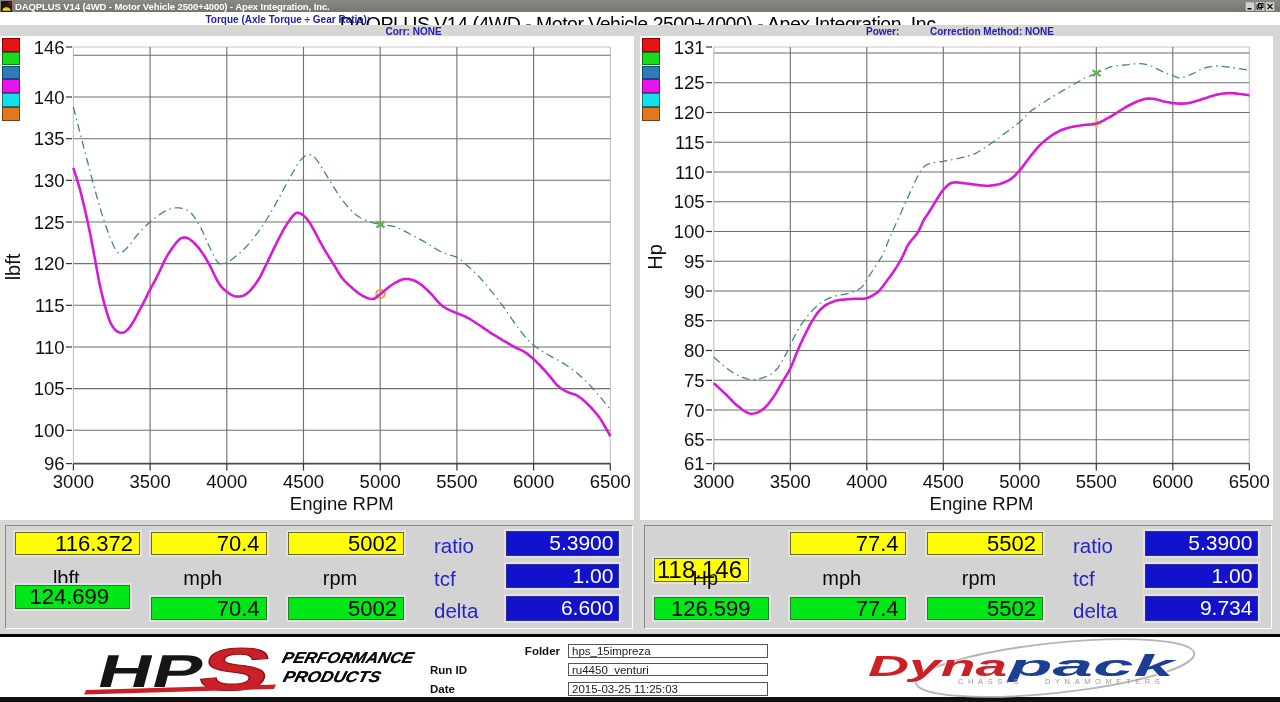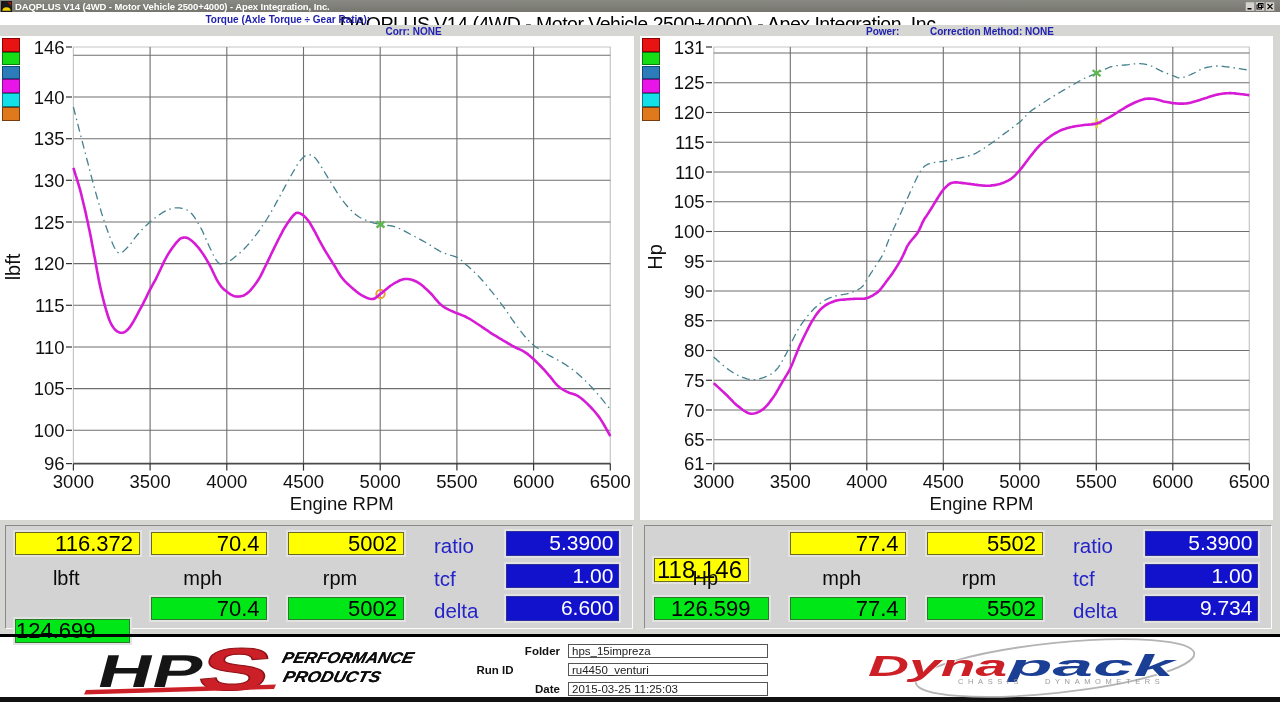--- a/index.html
+++ b/index.html
@@ -185,21 +185,21 @@
 <div style="position:absolute;left:641.5px;top:93.19999999999999px;width:16.5px;height:11.5px;background:#14e0e8;border:1px solid #0a7a80;"></div>
 <div style="position:absolute;left:641.5px;top:106.99999999999999px;width:16.5px;height:11.5px;background:#e0781c;border:1px solid #7a3c0a;"></div>
 <div class="abs" style="left:0;top:520px;width:1280px;height:114px;background:#d6d6d2;"></div>
 <div style="position:absolute;left:5px;top:524.5px;width:628px;height:104px;background:#d3d3d3;border-top:1px solid #8a8a8a;border-left:1px solid #8a8a8a;border-bottom:1px solid #fdfdfd;border-right:1px solid #fdfdfd;box-sizing:border-box;"></div>
 <div style="position:absolute;left:15px;top:531.5px;width:125px;height:23.5px;background:#ffff00;border:1px solid #6a6a20;box-shadow:0 0 0 2px #e2e2e2;box-sizing:border-box;color:#000;font-size:22px;text-align:right;padding-right:6px;line-height:21.5px;">116.372</div>
 <div style="position:absolute;left:151px;top:531.5px;width:115.5px;height:23.5px;background:#ffff00;border:1px solid #6a6a20;box-shadow:0 0 0 2px #e2e2e2;box-sizing:border-box;color:#000;font-size:22px;text-align:right;padding-right:6px;line-height:21.5px;">70.4</div>
 <div style="position:absolute;left:288px;top:531.5px;width:116px;height:23.5px;background:#ffff00;border:1px solid #6a6a20;box-shadow:0 0 0 2px #e2e2e2;box-sizing:border-box;color:#000;font-size:22px;text-align:right;padding-right:6px;line-height:21.5px;">5002</div>
 <div style="position:absolute;left:9px;top:566.5px;width:114.5px;text-align:center;font-size:20px;color:#0a0a0a;">lbft</div>
 <div style="position:absolute;left:145px;top:566.5px;width:115.5px;text-align:center;font-size:20px;color:#0a0a0a;">mph</div>
 <div style="position:absolute;left:282px;top:566.5px;width:116px;text-align:center;font-size:20px;color:#0a0a0a;">rpm</div>
-<div style="position:absolute;left:15px;top:619px;width:114.5px;height:23.5px;background:#00e718;border:1px solid #2a7a2a;box-shadow:0 0 0 2px #e2e2e2;box-sizing:border-box;color:#000;font-size:22px;text-align:left;padding-right:6px;line-height:21.5px;">124.699</div>
+<div style="position:absolute;left:15px;top:585px;width:114.5px;height:23.5px;background:#00e718;border:1px solid #2a7a2a;box-shadow:0 0 0 2px #e2e2e2;box-sizing:border-box;color:#000;font-size:22px;text-align:center;padding-right:6px;line-height:21.5px;">124.699</div>
 <div style="position:absolute;left:151px;top:596.5px;width:115.5px;height:23.5px;background:#00e718;border:1px solid #2a7a2a;box-shadow:0 0 0 2px #e2e2e2;box-sizing:border-box;color:#000;font-size:22px;text-align:right;padding-right:6px;line-height:21.5px;">70.4</div>
 <div style="position:absolute;left:288px;top:596.5px;width:116px;height:23.5px;background:#00e718;border:1px solid #2a7a2a;box-shadow:0 0 0 2px #e2e2e2;box-sizing:border-box;color:#000;font-size:22px;text-align:right;padding-right:6px;line-height:21.5px;">5002</div>
 <div style="position:absolute;left:434px;top:534px;font-size:20.5px;color:#2323c8;">ratio</div>
 <div style="position:absolute;left:505.8px;top:531px;width:113.7px;height:24.5px;background:#1212cc;border:1px solid #30309a;box-shadow:0 0 0 2px #e2e2e2;box-sizing:border-box;color:#fff;font-size:21px;text-align:right;padding-right:5px;line-height:22.5px;">5.3900</div>
 <div style="position:absolute;left:434px;top:566.5px;font-size:20.5px;color:#2323c8;">tcf</div>
 <div style="position:absolute;left:505.8px;top:563.5px;width:113.7px;height:24.5px;background:#1212cc;border:1px solid #30309a;box-shadow:0 0 0 2px #e2e2e2;box-sizing:border-box;color:#fff;font-size:21px;text-align:right;padding-right:5px;line-height:22.5px;">1.00</div>
 <div style="position:absolute;left:434px;top:599px;font-size:20.5px;color:#2323c8;">delta</div>
 <div style="position:absolute;left:505.8px;top:596px;width:113.7px;height:24.5px;background:#1212cc;border:1px solid #30309a;box-shadow:0 0 0 2px #e2e2e2;box-sizing:border-box;color:#fff;font-size:21px;text-align:right;padding-right:5px;line-height:22.5px;">6.600</div>
 <div style="position:absolute;left:644px;top:524.5px;width:628px;height:104px;background:#d3d3d3;border-top:1px solid #8a8a8a;border-left:1px solid #8a8a8a;border-bottom:1px solid #fdfdfd;border-right:1px solid #fdfdfd;box-sizing:border-box;"></div>
 <div style="position:absolute;left:654px;top:558px;width:95px;height:23.5px;background:#ffff00;border:1px solid #6a6a20;box-shadow:0 0 0 2px #e2e2e2;box-sizing:border-box;color:#000;font-size:24px;text-align:right;padding-right:6px;line-height:21.5px;">118.146</div>
@@ -214,23 +214,23 @@
 <div style="position:absolute;left:1073px;top:534px;font-size:20.5px;color:#2323c8;">ratio</div>
 <div style="position:absolute;left:1144.8px;top:531px;width:113.7px;height:24.5px;background:#1212cc;border:1px solid #30309a;box-shadow:0 0 0 2px #e2e2e2;box-sizing:border-box;color:#fff;font-size:21px;text-align:right;padding-right:5px;line-height:22.5px;">5.3900</div>
 <div style="position:absolute;left:1073px;top:566.5px;font-size:20.5px;color:#2323c8;">tcf</div>
 <div style="position:absolute;left:1144.8px;top:563.5px;width:113.7px;height:24.5px;background:#1212cc;border:1px solid #30309a;box-shadow:0 0 0 2px #e2e2e2;box-sizing:border-box;color:#fff;font-size:21px;text-align:right;padding-right:5px;line-height:22.5px;">1.00</div>
 <div style="position:absolute;left:1073px;top:599px;font-size:20.5px;color:#2323c8;">delta</div>
 <div style="position:absolute;left:1144.8px;top:596px;width:113.7px;height:24.5px;background:#1212cc;border:1px solid #30309a;box-shadow:0 0 0 2px #e2e2e2;box-sizing:border-box;color:#fff;font-size:21px;text-align:right;padding-right:5px;line-height:22.5px;">9.734</div>
 <div class="abs" style="left:0;top:634px;width:1280px;height:3px;background:#000;"></div>
 <div class="abs" style="left:0;top:697px;width:1280px;height:5px;background:#111;"></div>
 <div class="abs" style="left:430px;top:645px;width:130px;text-align:right;font-size:11.5px;font-weight:bold;color:#111;">Folder</div>
 <div class="abs" style="left:568px;top:644px;width:200px;height:13.5px;background:#fff;border:1px solid #555;box-sizing:border-box;font-size:11.5px;color:#222;padding-left:3px;line-height:12px;">hps_15impreza</div>
-<div class="abs" style="left:430px;top:663.5px;width:130px;text-align:center;font-size:11.5px;font-weight:bold;color:#111;">Run ID</div>
+<div class="abs" style="left:430px;top:663.5px;width:130px;text-align:left;font-size:11.5px;font-weight:bold;color:#111;">Run ID</div>
 <div class="abs" style="left:568px;top:662.5px;width:200px;height:13.5px;background:#fff;border:1px solid #555;box-sizing:border-box;font-size:11.5px;color:#222;padding-left:3px;line-height:12px;">ru4450_venturi</div>
-<div class="abs" style="left:430px;top:683px;width:130px;text-align:right;font-size:11.5px;font-weight:bold;color:#111;">Date</div>
+<div class="abs" style="left:430px;top:683px;width:130px;font-size:11.5px;font-weight:bold;color:#111;">Date</div>
 <div class="abs" style="left:568px;top:682px;width:200px;height:13.5px;background:#fff;border:1px solid #555;box-sizing:border-box;font-size:11.5px;color:#222;padding-left:3px;line-height:12px;">2015-03-25 11:25:03</div>
 <svg class="abs" style="left:80px;top:638px;" width="345" height="62" viewBox="0 0 345 62">
 <g transform="skewX(-15)" font-family="Liberation Sans">
 <text x="28" y="49" font-size="46" font-weight="bold" fill="#151515" textLength="104" lengthAdjust="spacingAndGlyphs">HP</text>
 <text x="129" y="52" font-size="60" font-weight="bold" fill="#cc2028" stroke="#8d1016" stroke-width="1" textLength="70" lengthAdjust="spacingAndGlyphs">S</text>
 </g>
 <path d="M6,52 L196,46.5 L194,51 L4,56.5 Z" fill="#cc2028"></path>
 <g transform="skewX(-15)" font-family="Liberation Sans" font-weight="bold" font-style="italic" fill="#0d0d0d">
 <text x="208" y="25" font-size="15.5" textLength="131" lengthAdjust="spacingAndGlyphs" stroke="#fff" stroke-width="2.6" paint-order="stroke">PERFORMANCE</text>
 <text x="208" y="25" font-size="15.5" textLength="131" lengthAdjust="spacingAndGlyphs">PERFORMANCE</text>

